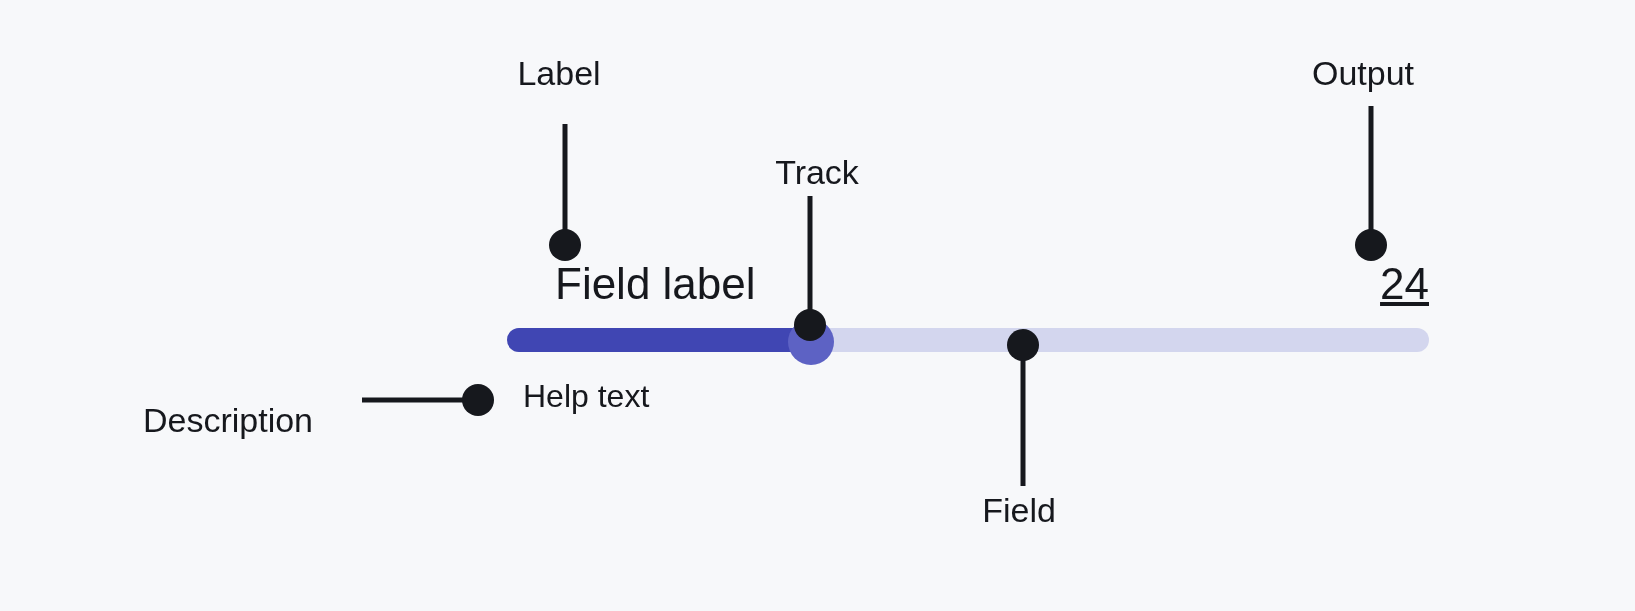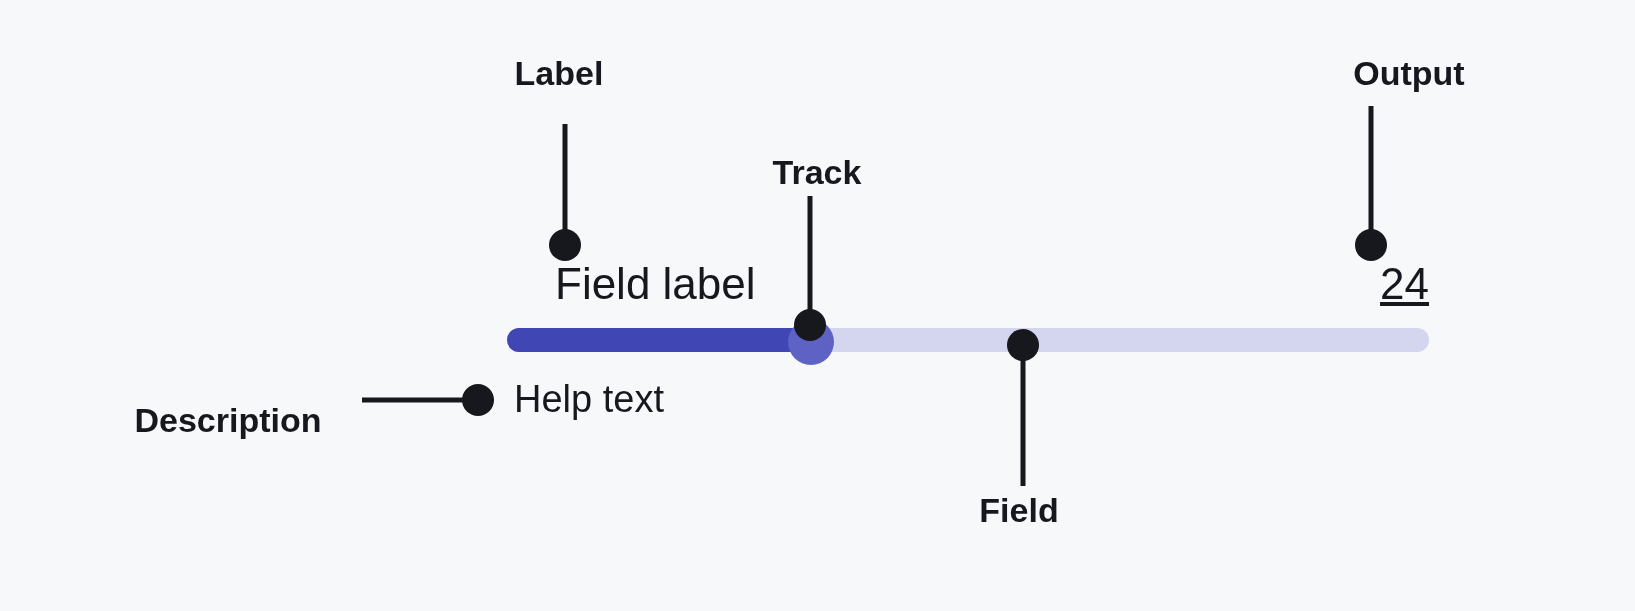--- a/index.html
+++ b/index.html
@@ -27,21 +27,21 @@
     width: 1635px;
     height: 611px;
     pointer-events: none;
   }
 
   
   .anno-text {
     position: absolute;
     color: #16181d;
     font-family: "Liberation Sans", sans-serif;
-    font-weight: 700;
+    font-weight: 400;
     white-space: nowrap;
     line-height: 1;
   }
   .anno-md { font-size: 34px; }
 
   
   #slider-component {
     position: absolute;
     left: 507px;
     top: 262px;
@@ -89,23 +89,23 @@
     position: absolute;
     top: 57px;
     width: 46px;
     height: 46px;
     border-radius: 50%;
     background: #5d62c4;
     transform: translateX(-50%);
   }
   #help-text {
     position: absolute;
-    left: 7px;
+    left: 16px;
     top: 118px;
-    font-size: 38px;
+    font-size: 32px;
     line-height: 1;
     color: #16181d;
     white-space: nowrap;
   }
 </style>
 </head>
 <body>
 
 <div id="stage" style="background: rgb(247, 248, 250);">
 
@@ -135,18 +135,18 @@
         <line x1="1023" y1="348" x2="1023" y2="486" stroke="#16181d" stroke-width="5"></line>
         <circle cx="1023" cy="345" r="16" fill="#16181d" stroke="none"></circle>
         <line x1="362" y1="400" x2="466" y2="400" stroke="#16181d" stroke-width="5"></line>
         <circle cx="478" cy="400" r="16" fill="#16181d" stroke="none"></circle>
       </g>
   </svg>
 
   <div id="anno-text-group">
     <div class="anno-text anno-md" style="left: 559px; top: 73px; transform: translate(-50%, -50%);">Label</div>
     <div class="anno-text anno-md" style="left: 817px; top: 172px; transform: translate(-50%, -50%);">Track</div>
-    <div class="anno-text anno-md" style="left: 1409px; top: 73px; transform: translate(-50%, -50%);">Output</div>
+    <div class="anno-text anno-md" style="left: 1363px; top: 73px; transform: translate(-50%, -50%);">Output</div>
     <div class="anno-text anno-md" style="left: 1019px; top: 510px; transform: translate(-50%, -50%);">Field</div>
     <div class="anno-text anno-md" style="left: 228px; top: 420px; transform: translate(-50%, -50%);">Description</div>
   </div>
 
 </div>
 
 </body></html>

